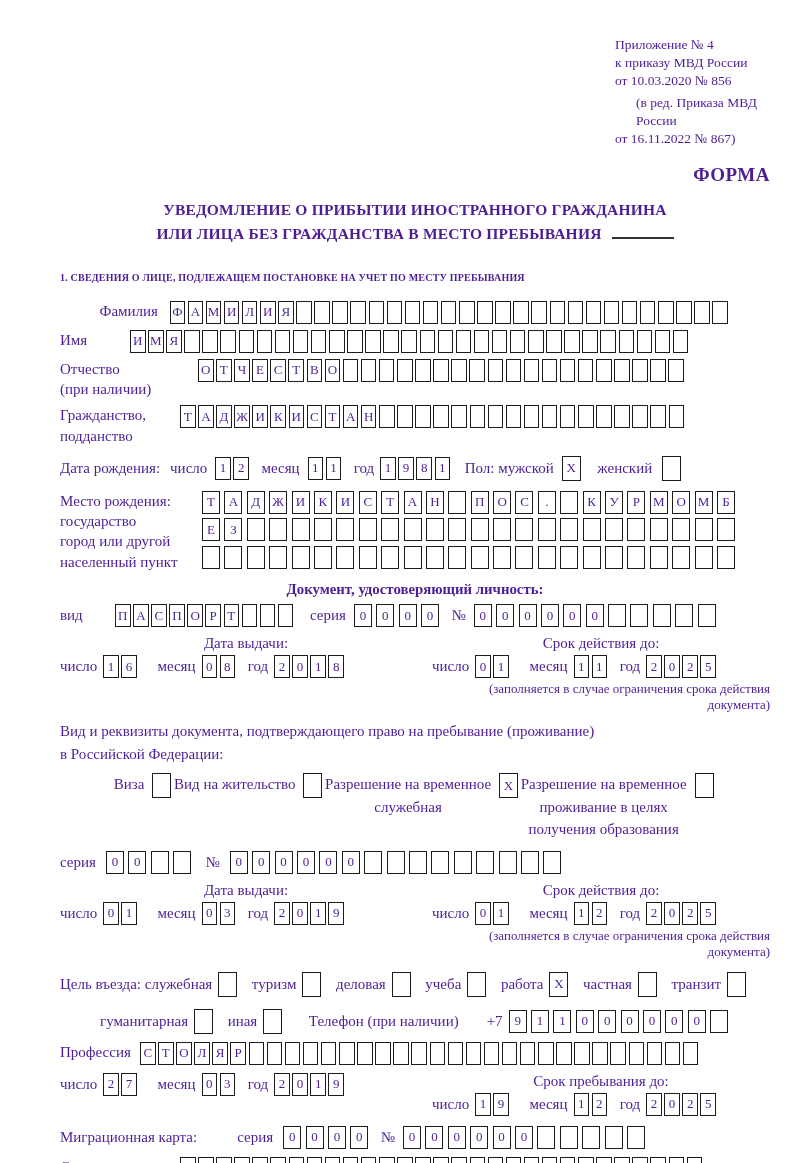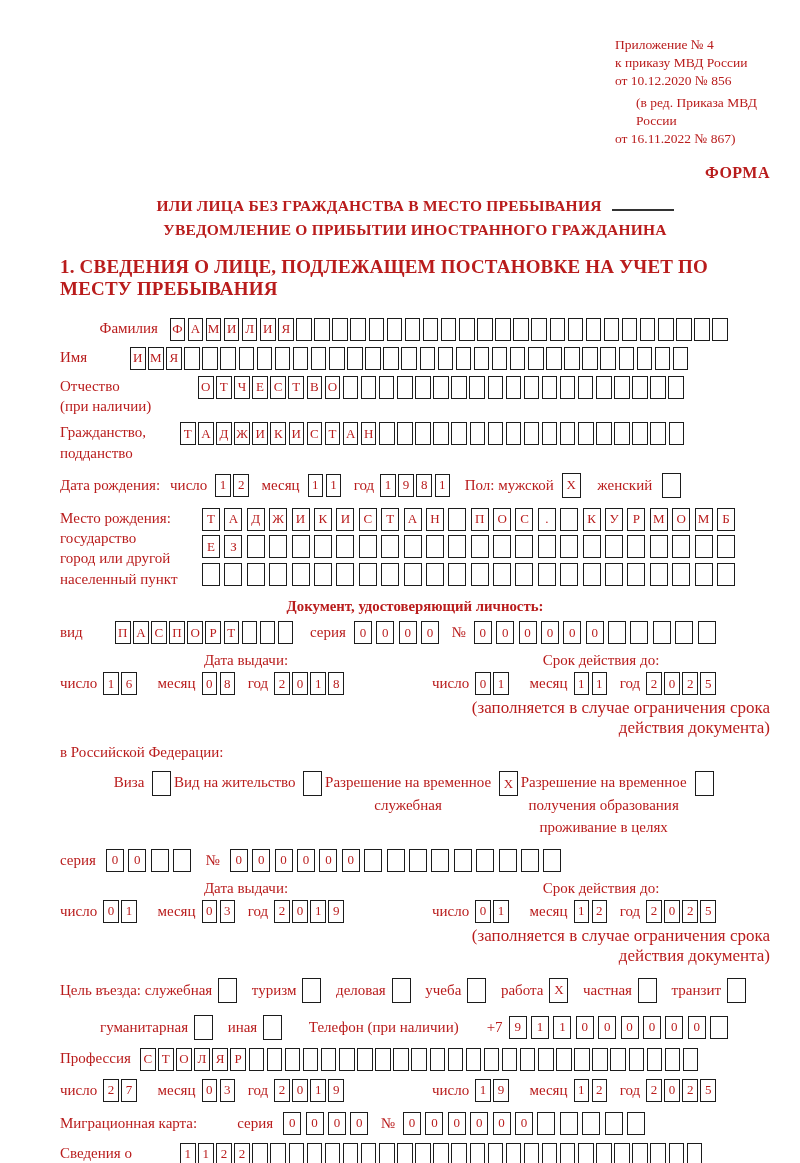--- a/index.html
+++ b/index.html
@@ -1,73 +1,73 @@
 <!DOCTYPE html>
 <html><head>
 <meta charset="utf-8">
 <style>
   html,body{margin:0;padding:0;background:#888;}
   .page{position:relative;width:800px;height:1163px;margin:0 auto;background:#fff;
-        box-sizing:border-box;padding:36px 30px 0 60px;color:#b91c1c;
+        box-sizing:border-box;padding:36px 30px 0 60px;color:#4c1d95;
         font-family:"Liberation Serif","DejaVu Serif",serif;font-size:15px;}
   .hdr{margin-left:555px;font-size:13.5px;line-height:1.32;}
   .hdr .sub{margin-top:5px;margin-left:21px;}
-  .forma{text-align:right;font-weight:bold;font-size:16px;margin-top:16px;letter-spacing:.5px;}
+  .forma{text-align:right;font-weight:bold;font-size:19px;margin-top:16px;letter-spacing:.5px;}
   .title{text-align:center;font-weight:bold;font-size:15.5px;line-height:1.55;margin-top:12px;letter-spacing:.2px;}
   .t-underline{display:inline-block;width:62px;border-bottom:2px solid #333;height:14px;margin-left:10px;}
-  .sec-head{font-weight:bold;font-size:19px;margin-top:14px;letter-spacing:.2px;}
+  .sec-head{font-weight:bold;font-size:10px;margin-top:26px;letter-spacing:.2px;}
   .frow{display:flex;align-items:flex-start;margin-top:6px;}
   .lblcol{flex:none;line-height:1.35;}
   .lbl{white-space:nowrap;}
   .cells{display:flex;flex-wrap:nowrap;}
   .cell{box-sizing:border-box;flex:none;width:15.5px;height:23px;border:1.6px solid #1c1c1c;
         margin-right:2.6px;display:inline-flex;align-items:center;justify-content:center;
         font-size:13px;background:#fff;}
   .wide .cell{width:18px;margin-right:4.4px;}
   .cb .cell{width:19px;height:25px;}
   .mt10{margin-top:10px;} .mt18{margin-top:18px;justify-content:center;}
   .center-bold{text-align:center;font-weight:bold;margin-top:8px;font-size:14.8px;}
   .dmy{display:flex;align-items:center;white-space:nowrap;}
   .dmy .lbl{margin-right:6px;}
   .dmy .cells{margin-right:10px;}
   .date-two-col{display:flex;margin-top:8px;}
   .date-col{display:flex;flex-direction:column;}
   .date-col.left{width:372px;}
   .date-col.right{flex:1;}
   .date-cap{text-align:center;margin-bottom:3px;}
-  .note{font-size:17px;text-align:right;margin-top:3px;}
+  .note{font-size:13px;text-align:right;margin-top:3px;}
   .permit-row{display:flex;align-items:flex-start;margin-top:10px;justify-content:center;}
   .permit-item{display:flex;align-items:flex-start;}
   .permit-label{text-align:center;line-height:1.5;margin-right:8px;}
   .purpose-row{display:flex;align-items:center;margin-top:12px;}
   .purpose-row .lbl{margin-right:6px;}
   .purpose-row .cb{margin-right:12px;}
   .grid-stack{display:flex;flex-direction:column;}
   .grid-stack .cells{margin-bottom:4.5px;}
 </style>
 </head>
 <body>
 
 <div class="page">
 
   <div class="hdr">
     <div>Приложение № 4</div>
     <div>к приказу МВД России</div>
-    <div>от 10.12.2020 № 856</div>
+    <div>от 10.03.2020 № 856</div>
     <div class="sub">(в ред. Приказа МВД России</div>
     <div>от 16.11.2022 № 867)</div>
   </div>
 
   <div class="forma">ФОРМА</div>
 
   <div class="title">
+    <div>УВЕДОМЛЕНИЕ О ПРИБЫТИИ ИНОСТРАННОГО ГРАЖДАНИНА</div>
     <div>
       <span>ИЛИ ЛИЦА БЕЗ ГРАЖДАНСТВА В МЕСТО ПРЕБЫВАНИЯ</span><span class="t-underline"></span>
     </div>
-    <div>УВЕДОМЛЕНИЕ О ПРИБЫТИИ ИНОСТРАННОГО ГРАЖДАНИНА</div>
   </div>
 
   <div class="sec-head">1. СВЕДЕНИЯ О ЛИЦЕ, ПОДЛЕЖАЩЕМ ПОСТАНОВКЕ НА УЧЕТ ПО МЕСТУ ПРЕБЫВАНИЯ</div>
 
   <div class="frow mt18">
     <div class="lblcol" style="width:70px;">Фамилия</div>
     <div class="cells">
         <span class="cell">Ф</span>
         <span class="cell">А</span>
         <span class="cell">М</span>
@@ -410,20 +410,21 @@
             <span class="cell">2</span>
             <span class="cell">0</span>
             <span class="cell">2</span>
             <span class="cell">5</span>
           </span>
       </div>
       <div class="note">(заполняется в случае ограничения срока действия документа)</div>
     </div>
   </div>
 
+  <div class="mt10">Вид и реквизиты документа, подтверждающего право на пребывание (проживание)</div>
   <div style="margin-top:6px;">в Российской Федерации:</div>
 
   <div class="permit-row">
     <div class="permit-item">
       <div class="permit-label">Виза</div>
       <div class="cells cb">
           <span class="cell"></span>
         </div>
     </div>
     <div class="permit-item">
@@ -437,22 +438,22 @@
         <div>Разрешение на временное</div>
         <div>служебная</div>
       </div>
       <div class="cells cb">
           <span class="cell">X</span>
         </div>
     </div>
     <div class="permit-item">
       <div class="permit-label">
         <div>Разрешение на временное</div>
+        <div>проживание в целях</div>
         <div>получения образования</div>
-        <div>проживание в целях</div>
       </div>
       <div class="cells cb">
           <span class="cell"></span>
         </div>
     </div>
   </div>
 
   <div class="frow mt10" style="align-items:center;">
     <span class="lbl" style="margin-right:10px;">серия</span>
     <span class="cells wide" style="margin-right:10px;">
@@ -638,20 +639,21 @@
         <span class="lbl">год</span>
         <span class="cells">
             <span class="cell">2</span>
             <span class="cell">0</span>
             <span class="cell">1</span>
             <span class="cell">9</span>
           </span>
       </div>
     </div>
     <div class="date-col right">
+      <div class="date-cap">Срок пребывания до:</div>
       <div class="dmy">
         <span class="lbl">число</span>
         <span class="cells">
             <span class="cell">1</span>
             <span class="cell">9</span>
           </span>
         <span class="lbl" style="margin-left:8px;">месяц</span>
         <span class="cells">
             <span class="cell">1</span>
             <span class="cell">2</span>

